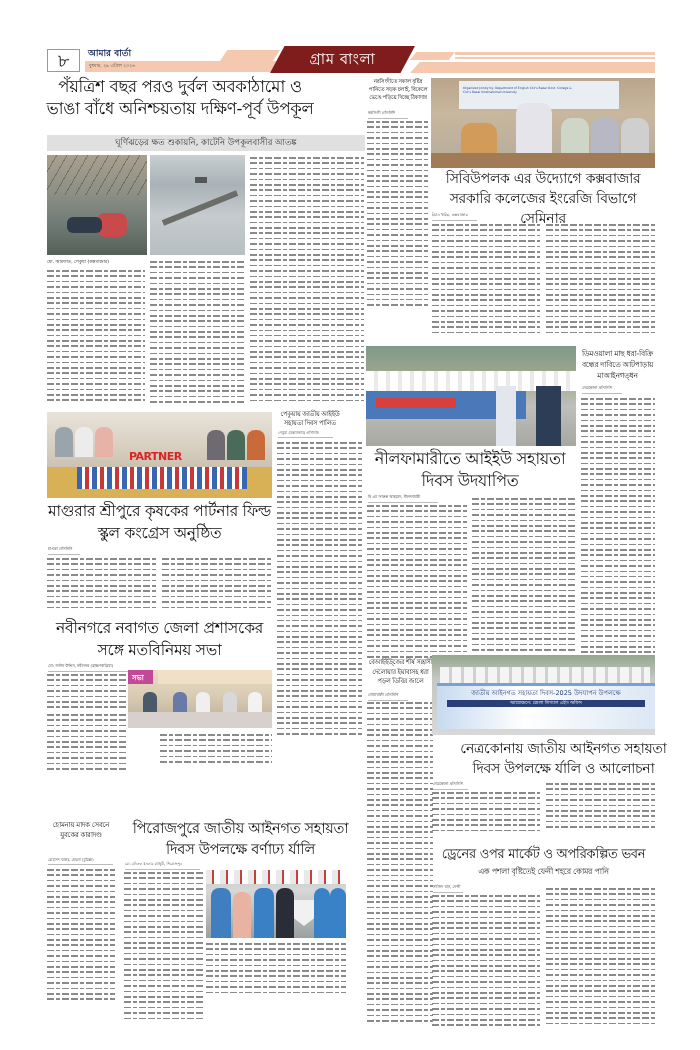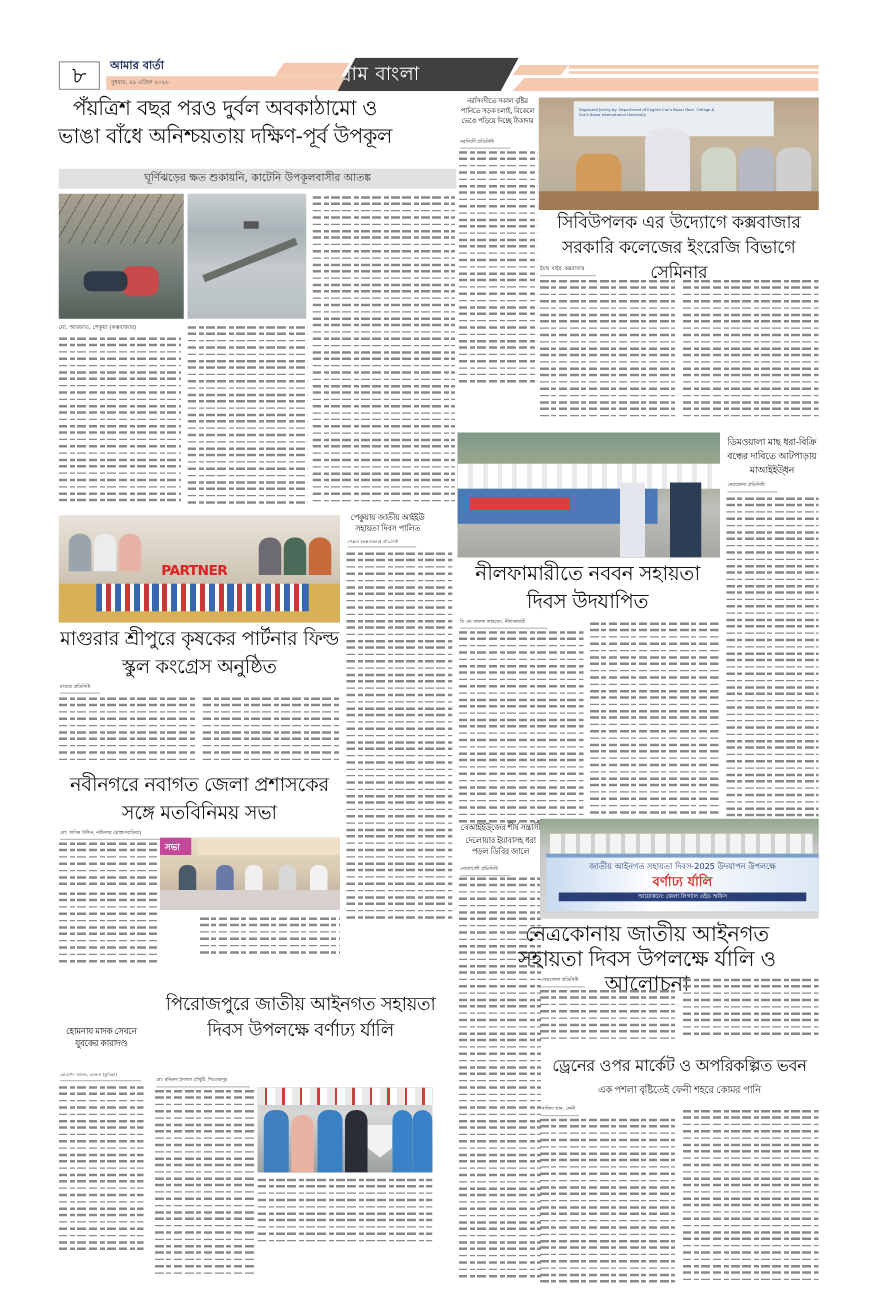--- a/index.html
+++ b/index.html
@@ -17,21 +17,21 @@
 </head>
 <body>
 
 <div class="abs" style="left:47px;top:49px;width:33px;height:23px;border:1px solid #999;background:#fff;display:flex;align-items:center;justify-content:center">
   <span style="font-family:'DejaVu Serif',serif;font-size:18px;color:#111;line-height:1">৮</span>
 </div>
 <div class="abs" style="left:85px;top:61px;width:200px;height:11px;background:#f5c9b0"></div>
 <div class="abs" style="left:88px;top:48px;font-size:9px;font-weight:bold;color:#1b2a5a;line-height:11px">আমার বার্তা</div>
 <div class="abs" style="left:89px;top:63px;font-size:4.5px;color:#555">বুধবার, ২৯ এপ্রিল ২০২৬</div>
 <div class="abs" style="left:220px;top:50px;width:60px;height:11px;background:#f5c9b0;clip-path:polygon(12% 0,100% 0,88% 100%,0 100%)"></div>
-<div class="abs" style="left:270px;top:46px;width:145px;height:27px;background:#404040;clip-path:polygon(10% 0,100% 0,90% 100%,0 100%);display:flex;align-items:center;justify-content:flex-start">
+<div class="abs" style="left:270px;top:46px;width:145px;height:27px;background:#7f1d1d;clip-path:polygon(10% 0,100% 0,90% 100%,0 100%);display:flex;align-items:center;justify-content:center">
   <span style="color:#fff;font-size:15px;letter-spacing:0.5px">গ্রাম বাংলা</span>
 </div>
 <div class="abs" style="left:410px;top:52px;width:45px;height:8px;background:#f5c9b0;clip-path:polygon(14% 0,100% 0,86% 100%,0 100%)"></div>
 <div class="abs" style="left:455px;top:52px;width:200px;height:3px;background:#f5c9b0"></div>
 <div class="abs" style="left:455px;top:57px;width:200px;height:1.5px;background:#f5c9b0"></div>
 <div class="abs" style="left:410px;top:62px;width:245px;height:11px;background:#f5c9b0;clip-path:polygon(4% 0,100% 0,100% 100%,0 100%)"></div>
 
 <div class="abs h" style="left:45px;top:76px;width:270px;font-size:16.5px;line-height:22px">পঁয়ত্রিশ বছর পরও দুর্বল অবকাঠামো ও ভাঙা বাঁধে অনিশ্চয়তায় দক্ষিণ-পূর্ব উপকূল</div>
 <div class="abs" style="left:47px;top:135px;width:318px;height:16px;background:#e0e0e0;display:flex;align-items:center;justify-content:center">
   <span style="font-size:8.5px;color:#333">ঘূর্ণিঝড়ের ক্ষত শুকায়নি, কাটেনি উপকূলবাসীর আতঙ্ক</span>
@@ -252,21 +252,21 @@
     <span class="ln"></span>
 </div>
 
 <div class="abs photo" style="left:366px;top:346px;width:210px;height:100px;background:linear-gradient(180deg,#7f9a8a 0%,#9ea88e 30%,#bfbfbb 60%,#a7a7a2 100%)">
   <div style="position:absolute;left:0;top:25px;width:210px;height:20px;background:repeating-linear-gradient(90deg,#fff 0 8px,#eaeaea 8px 12px)"></div>
   <div style="position:absolute;left:0;top:45px;width:160px;height:28px;background:#4a78b8"></div>
   <div style="position:absolute;left:10px;top:52px;width:80px;height:10px;background:#d84040"></div>
   <div style="position:absolute;left:170px;top:40px;width:25px;height:60px;background:#2d3d56"></div>
   <div style="position:absolute;left:130px;top:40px;width:20px;height:60px;background:#e4e6ee"></div>
 </div>
-<div class="abs h" style="left:370px;top:448px;width:200px;font-size:16px;line-height:22px">নীলফামারীতে নববন সহায়তা দিবস উদযাপিত</div>
+<div class="abs h" style="left:370px;top:448px;width:200px;font-size:16px;line-height:22px">নীলফামারীতে আইইউ সহায়তা দিবস উদযাপিত</div>
 <div class="abs byline" style="left:368px;top:494px;width:70px;font-size:3.8px">বি এম ফারুক আহমেদ, নীলফামারী</div>
 <div class="abs txt" style="left:367px;top:503px;width:100px;height:160px">
   <span class="ln"></span>
     <span class="ln"></span>
     <span class="ln"></span>
     <span class="ln"></span>
     <span class="ln"></span>
     <span class="ln"></span>
     <span class="ln"></span>
     <span class="ln"></span>
@@ -317,21 +317,21 @@
     <span class="ln"></span>
     <span class="ln"></span>
     <span class="ln"></span>
     <span class="ln"></span>
     <span class="ln"></span>
     <span class="ln"></span>
     <span class="ln"></span>
     <span class="ln"></span>
 </div>
 
-<div class="abs h" style="left:580px;top:348px;width:75px;font-size:7.5px;line-height:11px">ডিমওয়ালা মাছ ধরা-বিক্রি বন্ধের দাবিতে আটপাড়ায় মাআইইউ্ধন</div>
+<div class="abs h" style="left:580px;top:348px;width:75px;font-size:7.5px;line-height:11px">ডিমওয়ালা মাছ ধরা-বিক্রি বন্ধের দাবিতে আটপাড়ায় মাআইনগত্ধন</div>
 <div class="abs byline" style="left:582px;top:385px;width:40px;font-size:3.8px">নেত্রকোনা প্রতিনিধি</div>
 <div class="abs txt" style="left:581px;top:396px;width:74px;height:270px">
   <span class="ln"></span>
     <span class="ln"></span>
     <span class="ln"></span>
     <span class="ln"></span>
     <span class="ln"></span>
     <span class="ln"></span>
     <span class="ln"></span>
     <span class="ln"></span>
@@ -581,25 +581,24 @@
     <span class="ln"></span>
     <span class="ln"></span>
     <span class="ln"></span>
     <span class="ln"></span>
 </div>
 
 <div class="abs photo" style="left:432px;top:655px;width:223px;height:80px;background:linear-gradient(180deg,#95a78f 0%,#c4c7c3 30%,#d8d8d8 100%)">
   <div style="position:absolute;left:8px;top:12px;width:210px;height:16px;background:repeating-linear-gradient(90deg,#f4f4f4 0 9px,#d0d0d0 9px 12px)"></div>
   <div style="position:absolute;left:5px;top:28px;width:218px;height:46px;background:linear-gradient(90deg,#c7daf0 0%,#ffffff 40%,#dbe7f4 100%);border-top:3px solid #7aa0d0">
     <div style="font-size:6.5px;color:#233c7a;text-align:center;margin-top:2px">জাতীয় আইনগত সহায়তা দিবস-2025 উদযাপন উপলক্ষে</div>
-    <div style="font-size:10.5px;color:#d43530;font-weight:bold;text-align:center;line-height:14px">বর্ণাঢ্য র্যালি</div>
     <div style="font-size:4.5px;color:#fff;background:#2a3e78;text-align:center;margin:1px 10px 0">আয়োজনে: জেলা লিগ্যাল এইড অফিস</div>
   </div>
 </div>
-<div class="abs h" style="left:406px;top:738px;width:223px;font-size:17px;line-height:20px">নেত্রকোনায় জাতীয় আইনগত সহায়তা দিবস উপলক্ষে র্যালি ও আলোচনা</div>
+<div class="abs h" style="left:452px;top:738px;width:223px;font-size:14px;line-height:20px">নেত্রকোনায় জাতীয় আইনগত সহায়তা দিবস উপলক্ষে র্যালি ও আলোচনা</div>
 <div class="abs byline" style="left:433px;top:781px;width:35px;font-size:3.8px">নেত্রকোনা প্রতিনিধি</div>
 <div class="abs txt" style="left:432px;top:790px;width:108px;height:45px">
   <span class="ln"></span>
     <span class="ln"></span>
     <span class="ln"></span>
     <span class="ln"></span>
     <span class="ln"></span>
     <span class="ln"></span>
     <span class="ln"></span>
     <span class="ln"></span>
@@ -698,21 +697,21 @@
     <span class="ln"></span>
     <span class="ln"></span>
     <span class="ln"></span>
     <span class="ln"></span>
     <span class="ln"></span>
     <span class="ln"></span>
     <span class="ln"></span>
     <span class="ln"></span>
 </div>
 
-<div class="abs h" style="left:118px;top:794px;width:245px;font-size:14.5px;line-height:21px">পিরোজপুরে জাতীয় আইনগত সহায়তা দিবস উপলক্ষে বর্ণাঢ্য র্যালি</div>
+<div class="abs h" style="left:118px;top:818px;width:245px;font-size:14.5px;line-height:21px">পিরোজপুরে জাতীয় আইনগত সহায়তা দিবস উপলক্ষে বর্ণাঢ্য র্যালি</div>
 <div class="abs byline" style="left:125px;top:861px;width:75px;font-size:3.6px">মো: মনিরুল ইসলাম চৌধুরী, পিরোজপুর</div>
 <div class="abs photo" style="left:206px;top:870px;width:140px;height:68px;background:linear-gradient(180deg,#bfc7cc 0%,#d7d8d6 30%,#9aa0a0 100%)">
   <div style="position:absolute;left:0;top:0;width:140px;height:14px;background:repeating-linear-gradient(90deg,#e9e9e9 0 6px,#c9403a 6px 8px,#fff 8px 14px)"></div>
   <div style="position:absolute;left:5px;top:18px;width:20px;height:50px;background:#3f7fc0;border-radius:8px 8px 0 0"></div>
   <div style="position:absolute;left:27px;top:22px;width:18px;height:46px;background:#e8b3a2;border-radius:8px 8px 0 0"></div>
   <div style="position:absolute;left:48px;top:18px;width:20px;height:50px;background:#3a80c4;border-radius:8px 8px 0 0"></div>
   <div style="position:absolute;left:70px;top:18px;width:18px;height:50px;background:#2a2d38;border-radius:8px 8px 0 0"></div>
   <div style="position:absolute;left:88px;top:30px;width:20px;height:26px;background:#f1f1f1;clip-path:polygon(0 0,100% 0,100% 70%,50% 100%,0 70%)"></div>
   <div style="position:absolute;left:108px;top:18px;width:16px;height:50px;background:#3a82c8;border-radius:8px 8px 0 0"></div>
   <div style="position:absolute;left:124px;top:18px;width:16px;height:50px;background:#3a82c8;border-radius:8px 8px 0 0"></div>

